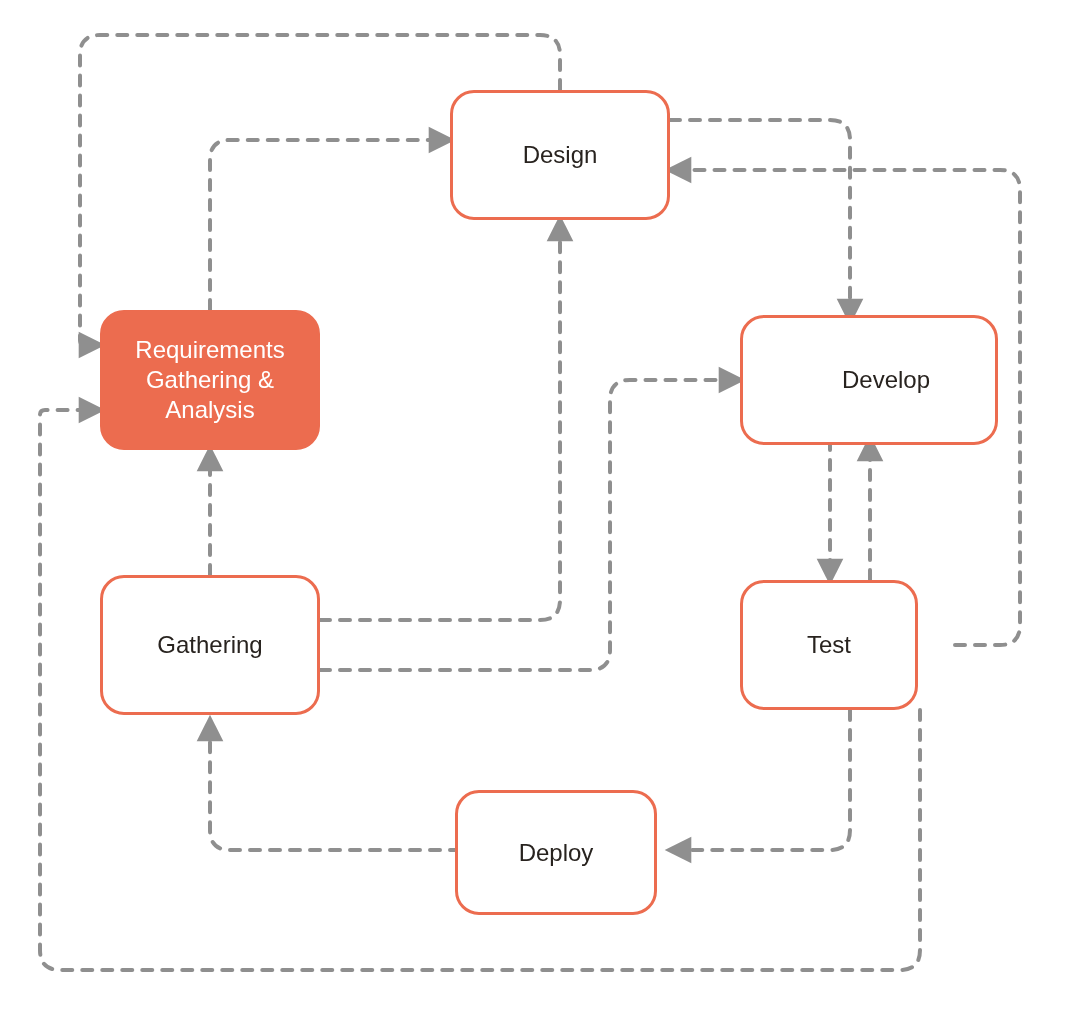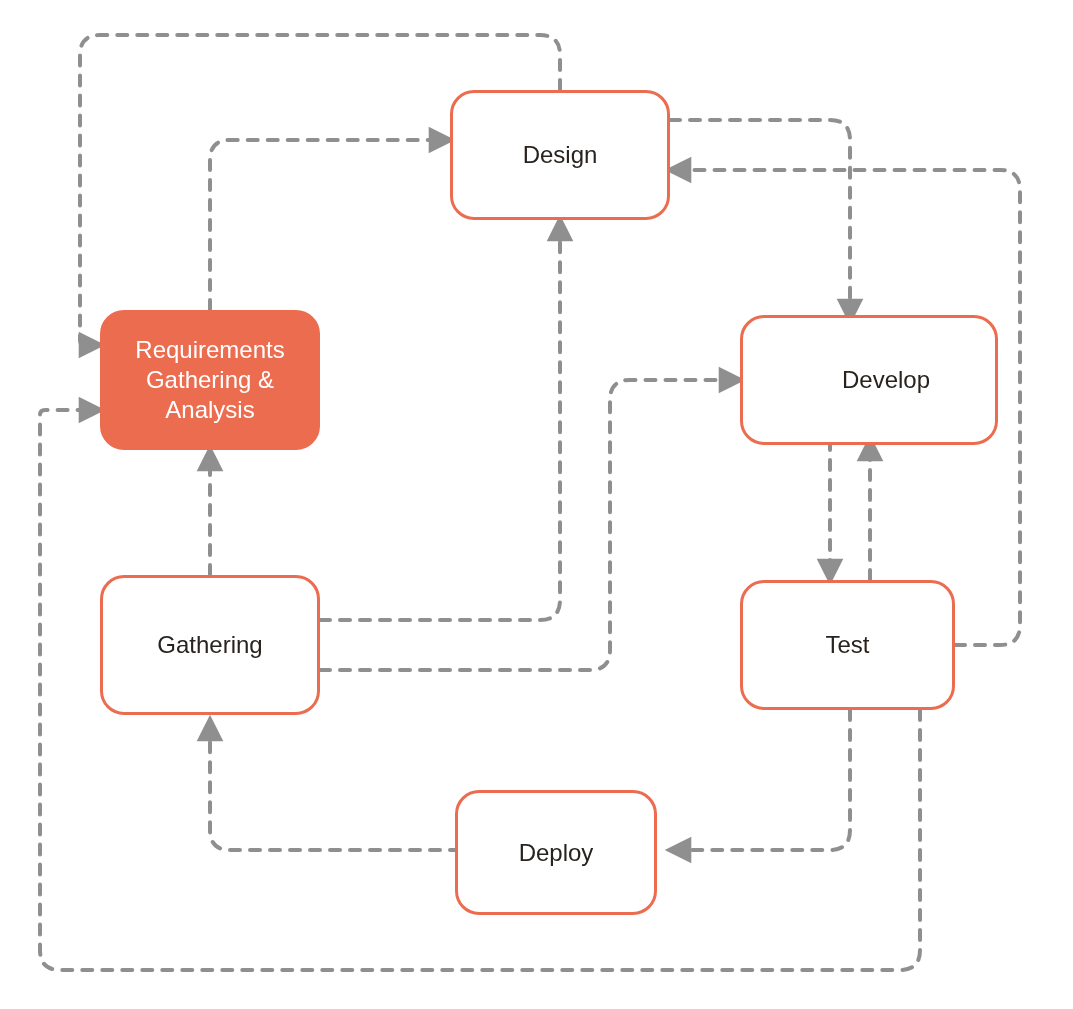--- a/index.html
+++ b/index.html
@@ -131,21 +131,21 @@
   <div class="node filled" style="left:100px; top:310px; width:220px; height:140px; border-color:#ec6c4f; background:#ec6c4f;">
     <span style="white-space:pre-line; color:#ffffff;">Requirements
 Gathering &amp;
 Analysis</span>
   </div>
 
   <div class="node plain" style="left:740px; top:315px; width:258px; height:130px; border-color:#ec6c4f;padding-left:48px;">
     <span>Develop</span>
   </div>
 
-  <div class="node plain" style="left:740px; top:580px; width:215px; height:130px; border-color:#ec6c4f;text-align:center;">
+  <div class="node plain" style="left:740px; top:580px; width:178px; height:130px; border-color:#ec6c4f;text-align:center;">
     <span>Test</span>
   </div>
 
   <div class="node plain" style="left:455px; top:790px; width:202px; height:125px; border-color:#ec6c4f;">
     <span>Deploy</span>
   </div>
 
   <div class="node plain" style="left:100px; top:575px; width:220px; height:140px; border-color:#ec6c4f;">
     <span>Gathering</span>
   </div>

